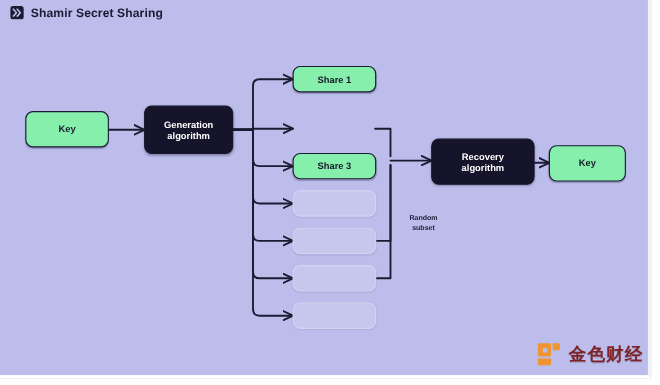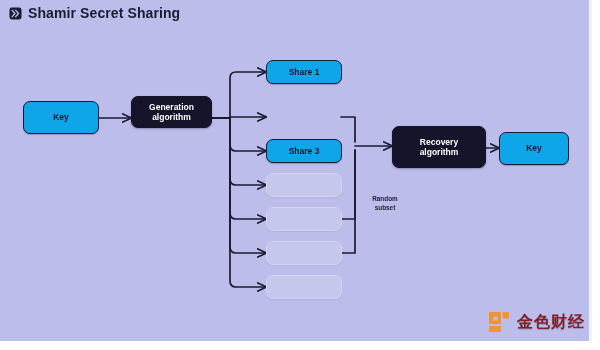--- a/index.html
+++ b/index.html
@@ -22,40 +22,40 @@
   #header{
     position:absolute;left:9px;top:5px;
     display:flex;align-items:center;gap:6px;
     z-index:6;
   }
   #header .hicon{
     width:13px;height:13px;
     display:block;
   }
   #header .htitle{
-    font-size:14px;
+    font-size:11px;
     font-weight:700;
     color:#1b1b33;
     letter-spacing:.1px;
     white-space:nowrap;
   }
   
   #wires{position:absolute;left:0;top:0;width:592px;height:344px;z-index:1;}
   
   .node{
     position:absolute;
     box-sizing:border-box;
     display:flex;align-items:center;justify-content:center;
     text-align:center;
     border-radius:7px;
     z-index:3;
     line-height:1.22;
   }
   .node.white{
-    background:#0ea5e9;
+    background:#86efac;
     border:1.6px solid #1b1b33;
     color:#17172b;
     font-size:8.5px;
     font-weight:600;
     box-shadow:0 1px 1px rgba(20,20,50,.25);
   }
   .node.dark{
     background:#15142a;
     border:1.6px solid #15142a;
     color:#ffffff;
@@ -142,21 +142,21 @@
     <g fill="none" stroke="#1b1b33" stroke-width="1.7" stroke-linecap="round" stroke-linejoin="round" marker-end="url(#ah)">
       <path d="M355 146 L392 146"></path>
       <path d="M466 148 L499 148"></path>
     </g>
   </svg>
 
   <div class="node white" style="left:23px;top:101px;width:76px;height:33px;">
     <span class="lbl">Key</span>
   </div>
 
-  <div class="node dark" style="left:131px;top:96px;width:81px;height:32px;">
+  <div class="node dark" style="left:131px;top:96px;width:81px;height:44px;">
     <span class="lbl">Generation
 algorithm</span>
   </div>
 
   <div class="node white" style="left:266px;top:60px;width:76px;height:24px;">
     <span class="lbl">Share 1</span>
   </div>
   <div class="node white" style="left:266px;top:139px;width:76px;height:24px;">
     <span class="lbl">Share 3</span>
   </div>

